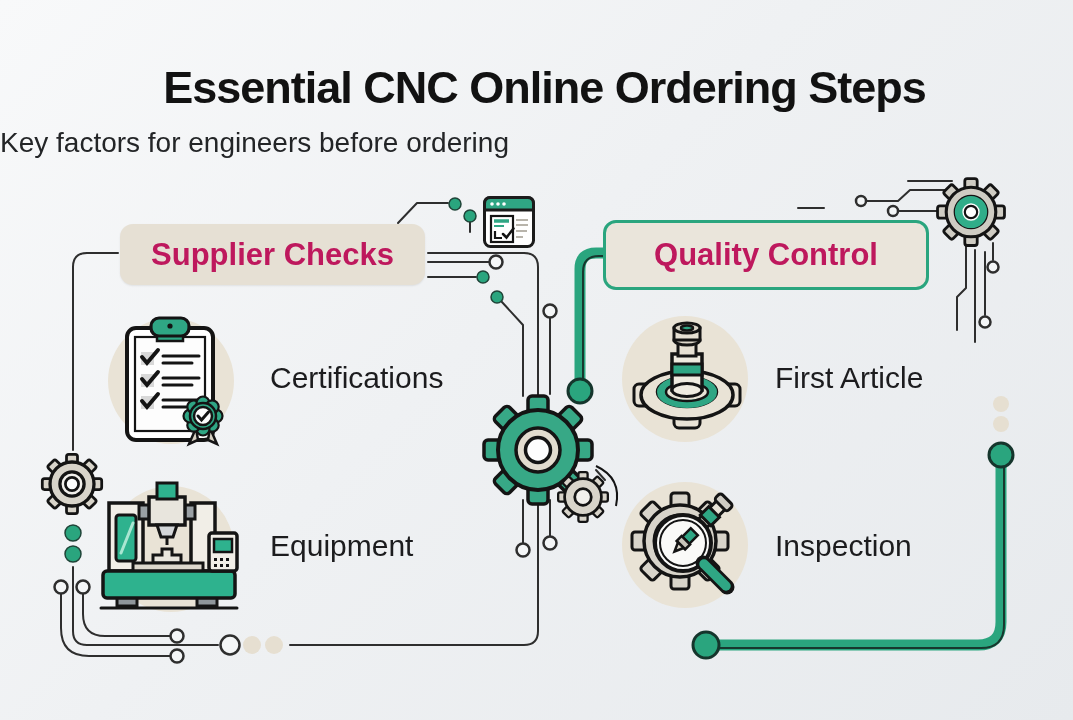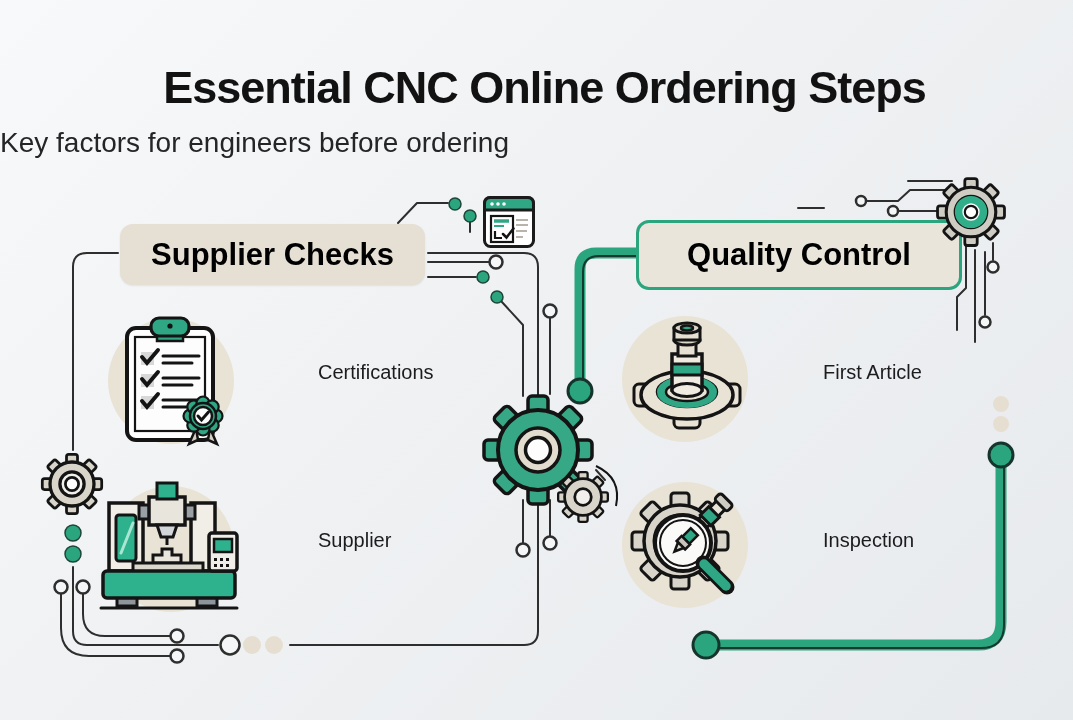--- a/index.html
+++ b/index.html
@@ -12,28 +12,28 @@
   #page-title{
     left:8px; top:62px; width:1073px; text-align:center;
     font-size:45px; font-weight:bold; letter-spacing:-1px; color:#121212; z-index:2;
   }
   #page-subtitle{
     left:0; top:127px; width:1073px; 
     font-size:28px; font-weight:400; color:#232527; z-index:2;
   }
   .section-header{
     display:flex; align-items:center; justify-content:center;
-    font-size:31px; font-weight:bold; color:#000000; z-index:2;
+    font-size:31px; font-weight:bold; color:#be185d; z-index:2;
     border-radius:13px;
   }
   #supplier-header{ left:120px; top:224px; width:305px; height:61px; background:#e6e0d4;
     box-shadow:0 1px 2px rgba(0,0,0,0.08); }
-  #qc-header{ left:636px; top:220px; width:320px; height:64px; background:#eae5db;
+  #qc-header{ left:603px; top:220px; width:320px; height:64px; background:#eae5db;
     border:3px solid #2aa57e; }
-  .item-label{ font-size:20px; font-weight:400; color:#1c1c1e; z-index:2;margin-left:48px; }
+  .item-label{ font-size:30px; font-weight:400; color:#1c1c1e; z-index:2; }
   #label-certifications{ left:270px; top:361px; }
   #label-equipment{ left:270px; top:529px; }
   #label-first-article{ left:775px; top:361px; }
   #label-inspection{ left:775px; top:529px; }
   .bg-circle{ position:absolute; border-radius:50%; background:#e9e3d6; z-index:1; }
   svg.layer{ position:absolute; left:0; top:0; z-index:0; }
   svg.layer.top{ z-index:3; }
   svg.item-icon{ position:absolute; z-index:2; }
   .trace{ stroke:#2e2e2e; stroke-width:2; fill:none; stroke-linecap:round; stroke-linejoin:round; }
   .node{ fill:#f4f6f7; stroke:#2e2e2e; stroke-width:2.5; }
@@ -247,21 +247,21 @@
     <g transform="translate(60,62) rotate(45)">
       <rect x="-5" y="-16" width="10" height="12" fill="#2fa684" stroke="#141414" stroke-width="2.5"></rect>
       <rect x="-6" y="-4" width="12" height="7" fill="#c9c5bb" stroke="#141414" stroke-width="2.5"></rect>
       <path d="M-4,3 L0,12 L4,3 Z" fill="#ded9cd" stroke="#141414" stroke-width="2.5"></path>
     </g>
     <path d="M80,82 L104,106" stroke="#141414" stroke-width="15" stroke-linecap="round"></path>
     <path d="M81,83 L103,105" stroke="#2fa684" stroke-width="9.5" stroke-linecap="round"></path>
   </svg>
 
   <div id="label-certifications" class="abs item-label">Certifications</div>
-  <div id="label-equipment" class="abs item-label">Supplier</div>
+  <div id="label-equipment" class="abs item-label">Equipment</div>
   <div id="label-inspection" class="abs item-label">Inspection</div>
   <div id="label-first-article" class="abs item-label">First Article</div>
 
   <svg class="layer top" width="1073" height="720" viewBox="0 0 1073 720">
 
     <g transform="translate(538,450)">
       <g fill="#37a886" stroke="#141414" stroke-width="3.5">
         <rect x="-10" y="-54" width="20" height="20" rx="4"></rect>
         <rect x="-10" y="-54" width="20" height="20" rx="4" transform="rotate(45)"></rect>
         <rect x="-10" y="-54" width="20" height="20" rx="4" transform="rotate(90)"></rect>

